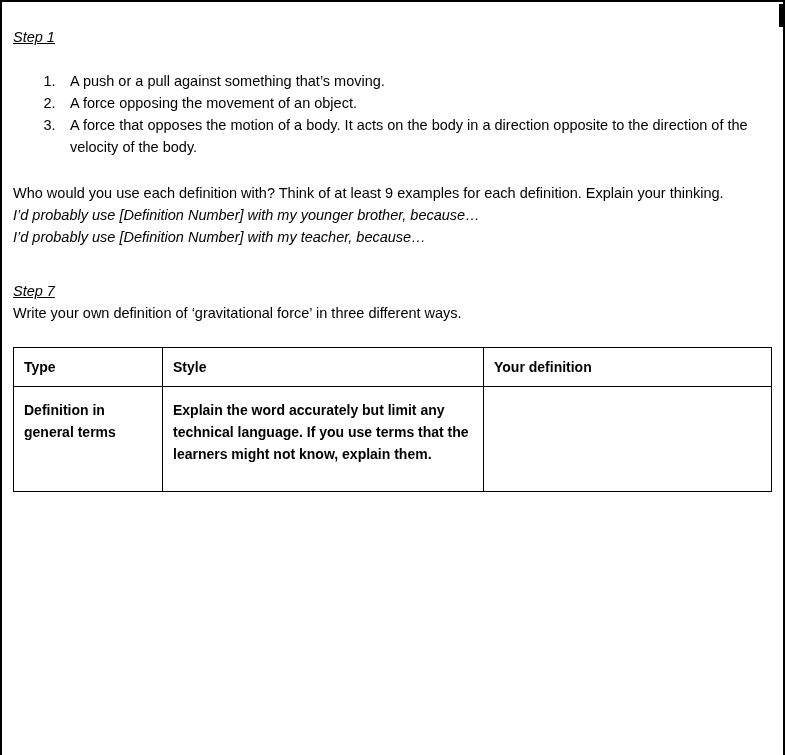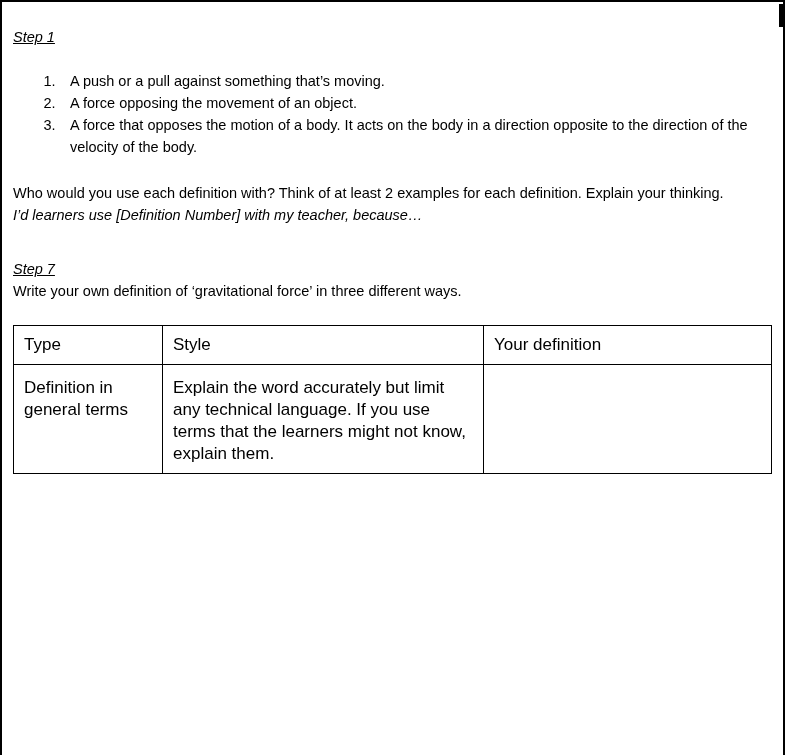--- a/index.html
+++ b/index.html
@@ -48,25 +48,25 @@
   .step2-heading { margin-top: 32px; }
   .step2-intro { margin-bottom: 23px; }
   table.def-table {
     width: 758px;
     border-collapse: collapse;
     table-layout: fixed;
   }
   table.def-table th,
   table.def-table td {
     border: 1.5px solid #000000;
-    font-weight: normal;
+    font-weight: bold;
     text-align: left;
     vertical-align: top;
     line-height: 22px;
-    font-size: 17px;
+    font-size: 14px;
   }
   table.def-table th {
     height: 39px;
     vertical-align: middle;
     padding: 0 8px 0 10px;
   }
   table.def-table td { padding: 12px 8px 8px 10px; }
   td.type-cell  { padding-right: 26px; }
   td.style-cell { padding-right: 38px; }
   tr.row-1 { height: 110px; }
@@ -81,22 +81,23 @@
   <div class="scroll-mark"></div>
 
   <p class="step-heading">Step 1</p>
 
   <ol class="def-list">
     <li>A push or a pull against something that’s moving.</li>
     <li>A force opposing the movement of an object.</li>
     <li>A force that opposes the motion of a body. It acts on the body in a direction opposite to the direction of the velocity of the body.</li>
   </ol>
 
-  <p class="text-block">Who would you use each definition with? Think of at least 2 examples for each definition. Explain your thinking.</p>
-  <p class="prompt">I’d learners use [Definition Number] with my teacher, because…</p>
+  <p class="text-block">Who would you use each definition with? Think of at least 9 examples for each definition. Explain your thinking.</p>
+  <p class="prompt">I’d probably use [Definition Number] with my younger brother, because…</p>
+  <p class="prompt">I’d probably use [Definition Number] with my teacher, because…</p>
 
   <p class="step-heading step2-heading">Step 7</p>
   <p class="text-block step2-intro">Write your own definition of ‘gravitational force’ in three different ways.</p>
 
   <table class="def-table">
     <colgroup>
       <col style="width:149px">
       <col style="width:321px">
       <col style="width:288px">
     </colgroup>

